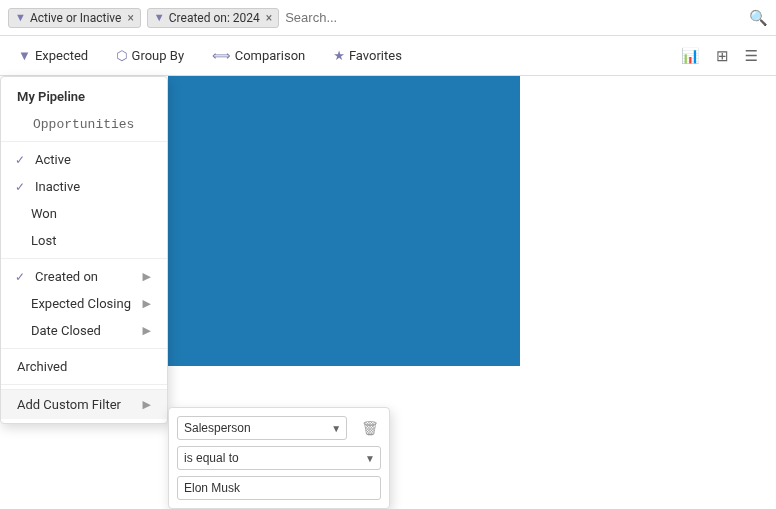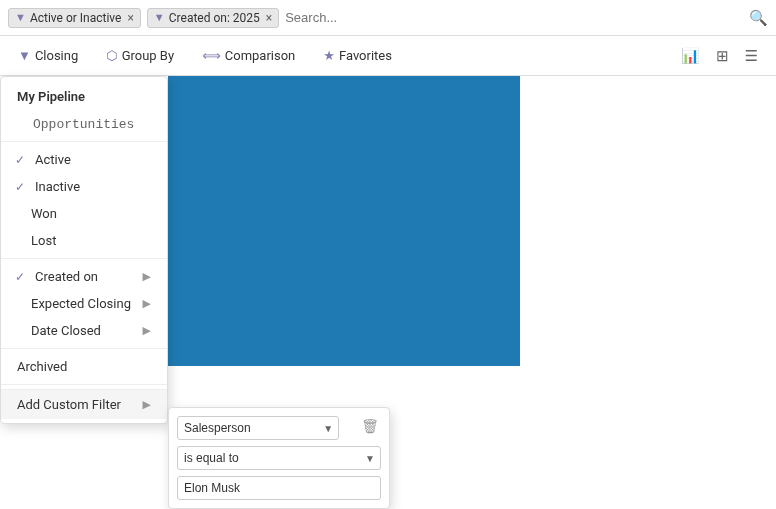--- a/index.html
+++ b/index.html
@@ -181,21 +181,22 @@
       width: 222px;
       background: #fff;
       border: 1px solid #ddd;
       border-radius: 4px;
       box-shadow: 2px 4px 12px rgba(0,0,0,0.15);
       z-index: 200;
       padding: 8px;
     }
     .custom-filter-row {
       display: flex;
-      gap: 20px;
+      align-items: center;
+      gap: 12px;
       margin-bottom: 6px;
     }
     .custom-filter-select-wrap {
       flex: 1;
       position: relative;
     }
     .custom-filter-select-wrap select {
       width: 100%;
       border: 1px solid #ccc;
       border-radius: 3px;
@@ -252,31 +253,31 @@
 <body>
 
 <div class="search-bar">
   <div class="filter-tag">
     <span class="funnel-icon">▼</span>
     <span>Active or Inactive</span>
     <span class="close-btn">×</span>
   </div>
   <div class="filter-tag">
     <span class="funnel-icon">▼</span>
-    <span>Created on: 2025</span>
+    <span>Created on: 2024</span>
     <span class="close-btn">×</span>
   </div>
   <input class="search-input" type="text" placeholder="Search..." style="">
   <span class="search-icon-btn">🔍</span>
 </div>
 
 <div class="toolbar">
   <div class="toolbar-btn">
     <span class="icon">▼</span>
-    <span>Closing</span>
+    <span>Expected</span>
   </div>
   <div class="toolbar-btn">
     <span class="icon">⬡</span>
     <span>Group By</span>
   </div>
   <div class="toolbar-btn">
     <span class="icon">⟺</span>
     <span>Comparison</span>
   </div>
   <div class="toolbar-btn">

